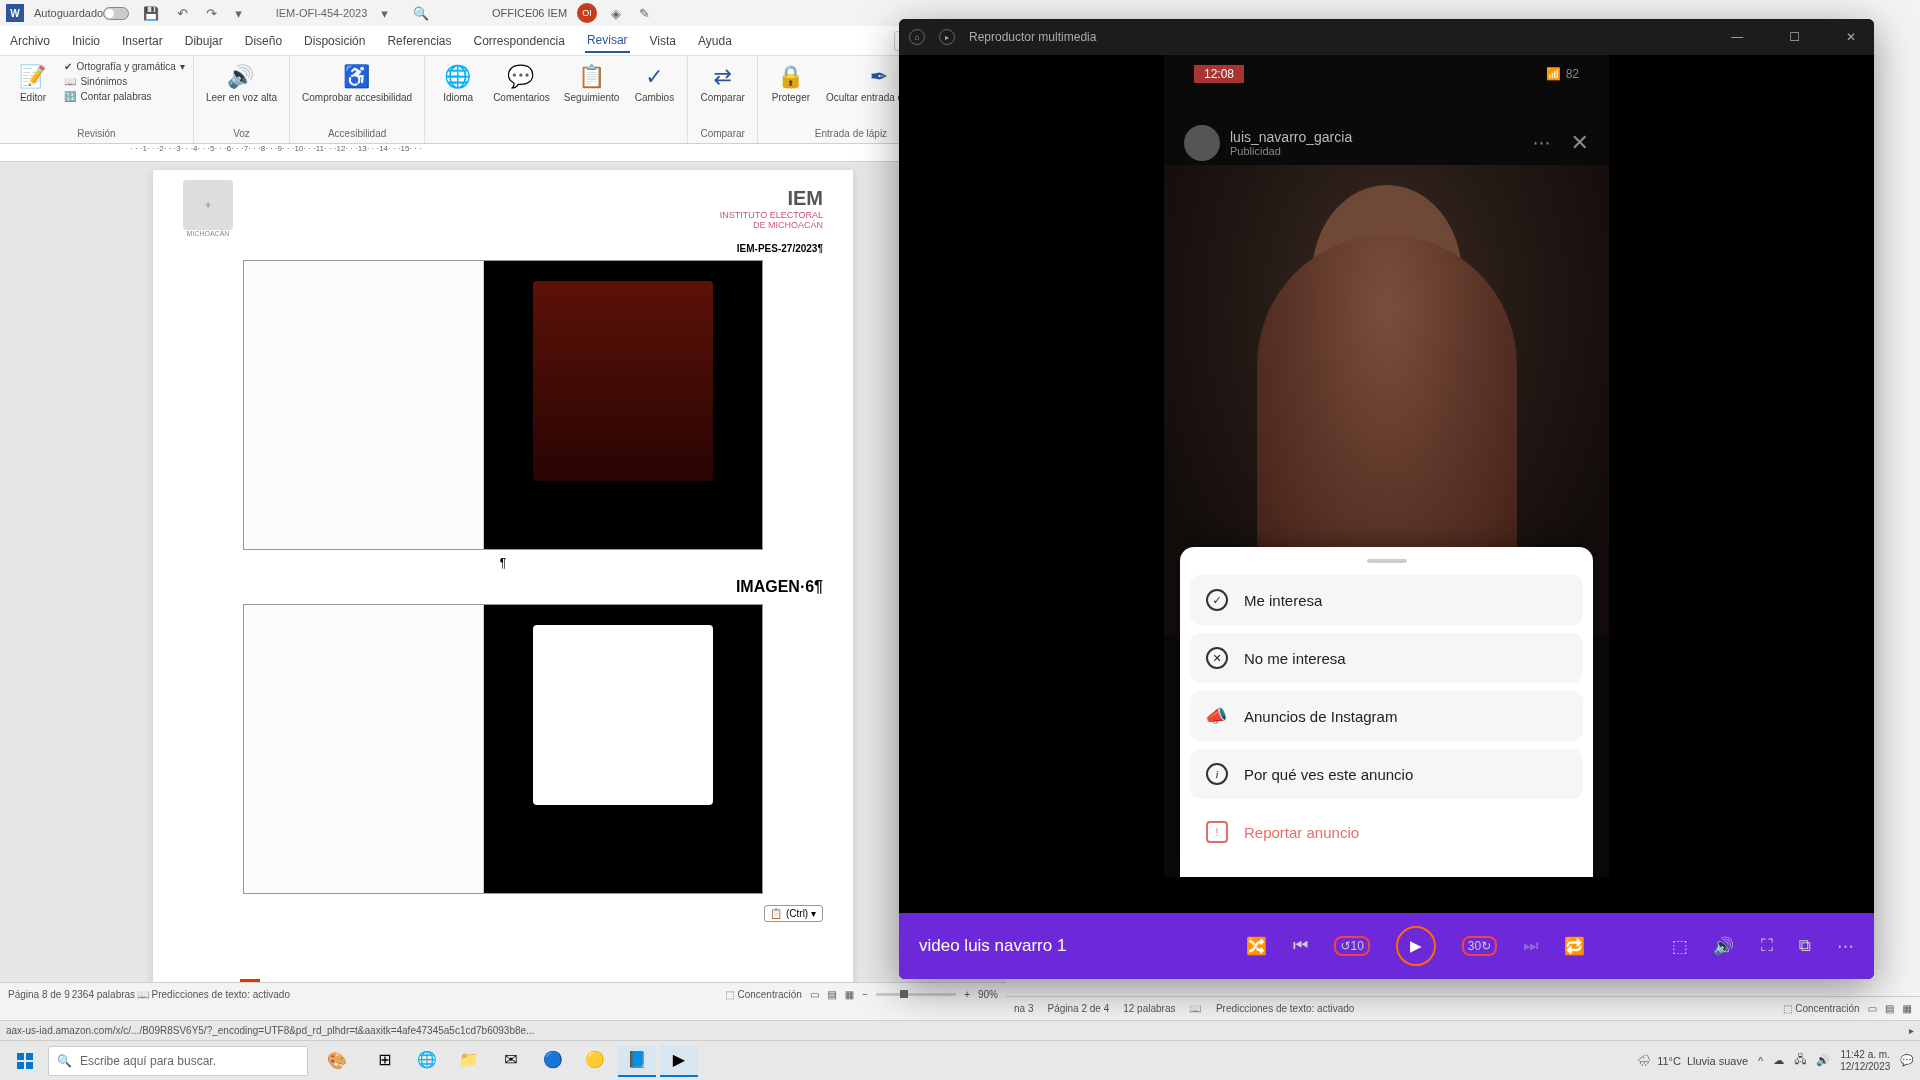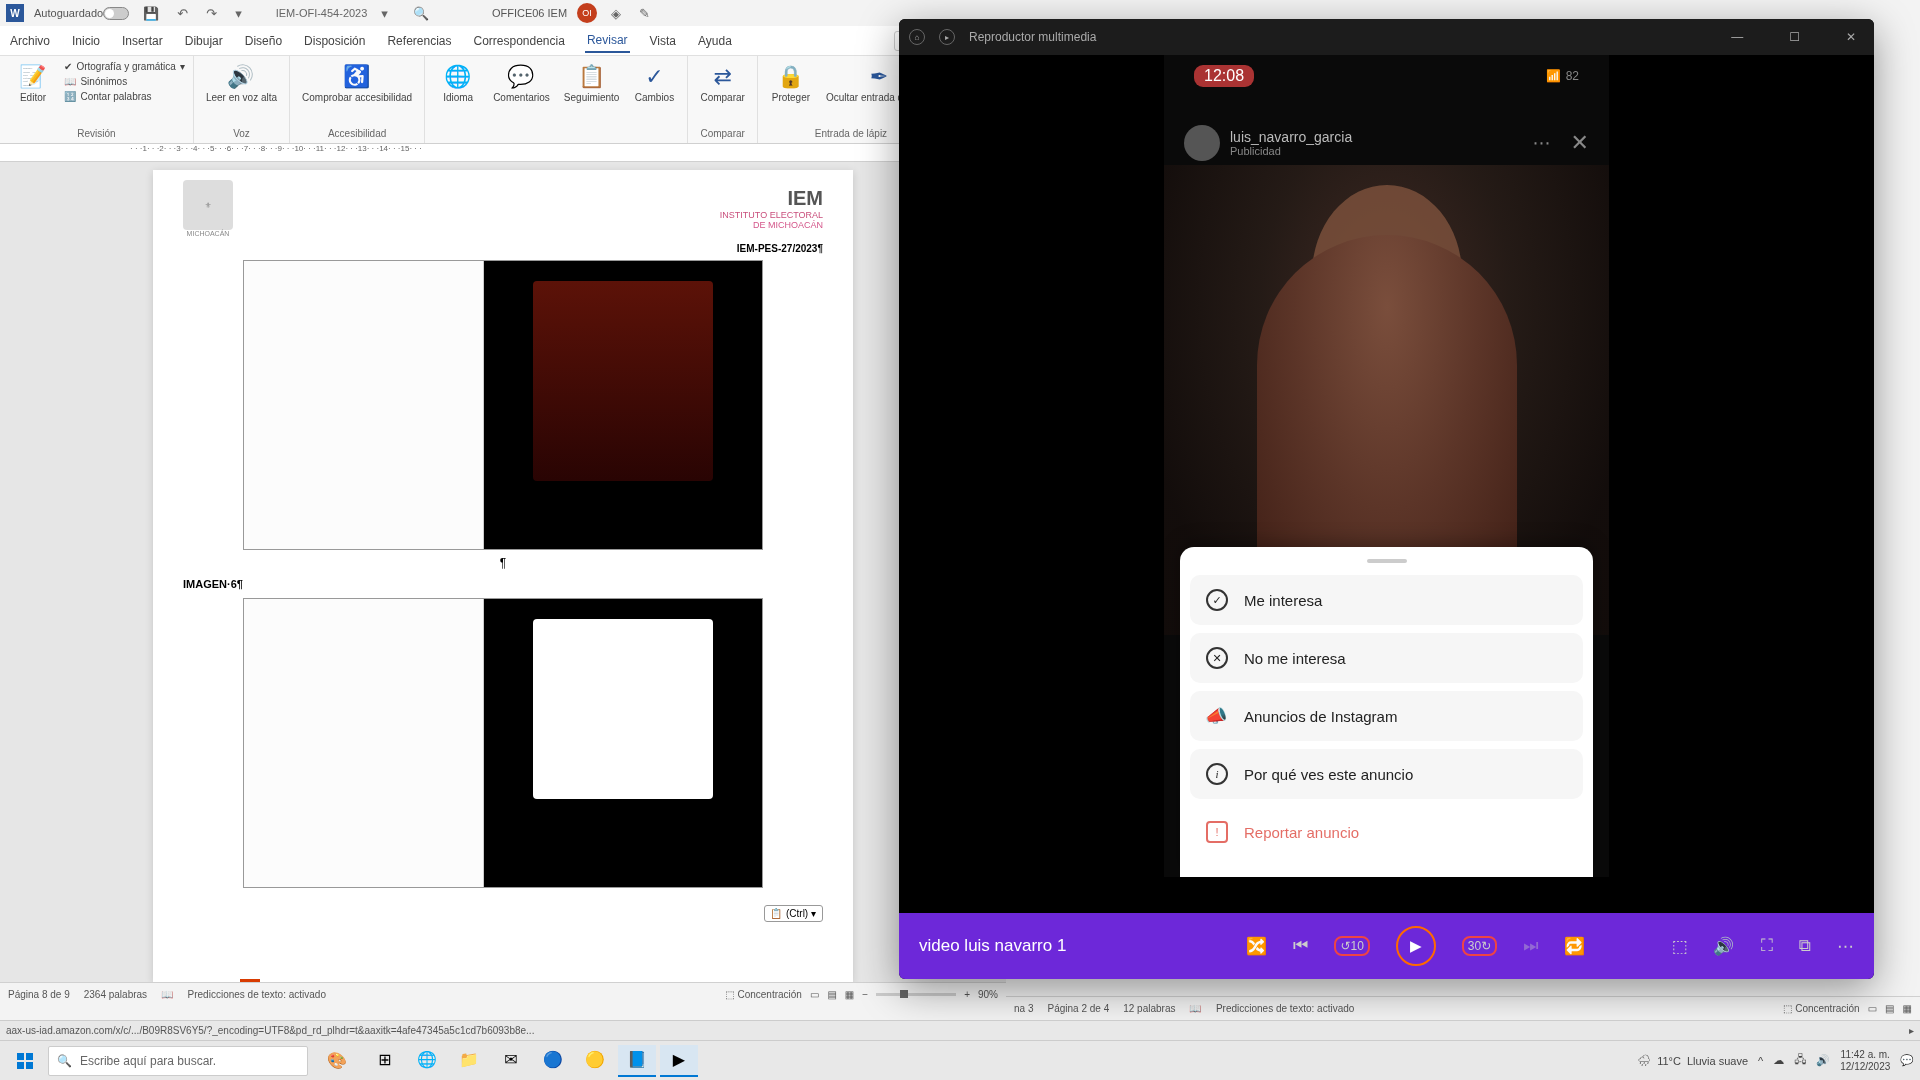--- a/index.html
+++ b/index.html
@@ -36,43 +36,43 @@
 .page{width:700px;background:#fff;margin-top:8px;box-shadow:0 2px 8px rgba(0,0,0,0.15);padding:10px 30px;position:relative}
 .doc-header{display:flex;justify-content:space-between;align-items:center;margin-bottom:6px}
 .coat-arms{width:50px;height:50px;background:#ddd;border-radius:4px;display:flex;align-items:center;justify-content:center;font-size:8px;color:#888}
 .iem-logo{text-align:right;font-size:9px;color:#c94f7c}
 .iem-big{font-size:20px;font-weight:bold;color:#555}
 .doc-ref{text-align:right;font-size:10px;font-weight:bold}
 .doc-embedded{width:520px;height:290px;border:1px solid #999;margin:6px auto;background:#f9f9f9;display:flex}
 .embed-left{width:240px;background:#fcfcfc;border-right:1px solid #ccc}
 .embed-right{flex:1;background:#000;position:relative}
 .embed-video-mock{width:180px;height:200px;margin:20px auto;background:#2a0808;border-radius:4px}
-.caption{text-align:left;font-size:11px;font-weight:bold;margin:8px 0}
+.caption{text-align:right;font-size:16px;font-weight:bold;margin:8px 0}
 .paste-hint{position:absolute;right:30px;bottom:60px;background:#fff;border:1px solid #999;padding:2px 6px;font-size:10px;border-radius:3px}
 
-.word-statusbar{position:absolute;bottom:0;left:0;right:0;height:24px;background:#f3f3f3;border-top:1px solid #d0d0d0;display:flex;align-items:center;padding:7px 8px;font-size:10px;color:#555;gap:14px}
+.word-statusbar{position:absolute;bottom:0;left:0;right:0;height:24px;background:#f3f3f3;border-top:1px solid #d0d0d0;display:flex;align-items:center;padding:7px 8px;font-size:10px;color:#555;gap:2px}
 .status-right{margin-left:auto;display:flex;align-items:center;gap:8px}
 .zoom-slider{width:80px;height:3px;background:#ccc;position:relative}
 .zoom-slider::after{content:'';position:absolute;width:8px;height:8px;background:#666;top:-3px;left:30%}
 .status-accent{position:absolute;bottom:24px;left:240px;width:20px;height:3px;background:#d83b01}
 
 
 .word2-status{position:absolute;top:996px;left:1006px;right:0;height:24px;background:#f3f3f3;border-top:1px solid #d0d0d0;display:flex;align-items:center;padding:0 8px;font-size:10px;color:#555;gap:14px}
 
 
 .media-player{position:absolute;top:19px;left:899px;width:975px;height:960px;background:#000;border-radius:6px;box-shadow:0 10px 40px rgba(0,0,0,0.4);overflow:hidden}
 .mp-titlebar{height:36px;background:#1c1c1c;display:flex;align-items:center;padding:0 10px;gap:14px;color:#aaa;font-size:12px}
 .mp-title-icon{width:16px;height:16px;border:1px solid #666;border-radius:50%;display:flex;align-items:center;justify-content:center;font-size:8px}
 .mp-win-controls{margin-left:auto;display:flex;gap:30px;font-size:12px;color:#aaa}
 .mp-win-btn{cursor:pointer;padding:4px 8px}
 
 .video-area{height:822px;background:#000;position:relative;display:flex;justify-content:center}
 .phone-frame{width:445px;height:100%;background:#0a0a0a;position:relative;overflow:hidden}
 .phone-status{position:absolute;top:10px;left:0;right:0;display:flex;justify-content:space-between;padding:0 30px;font-size:14px;color:#888;z-index:2}
-.rec-badge{background:#aa3333;color:#fff;padding:2px 10px;border-radius:9px;font-size:16px}
+.rec-badge{background:#aa3333;color:#fff;padding:2px 10px;border-radius:0;font-size:12px}
 .batt{display:flex;align-items:center;gap:4px;font-size:12px}
 
 .ig-header{position:absolute;top:70px;left:20px;right:20px;display:flex;align-items:center;gap:10px;color:#bbb;z-index:2}
 .ig-avatar{width:36px;height:36px;background:#555;border-radius:50%}
 .ig-user{font-size:14px}
 .ig-pub{font-size:11px;color:#888}
 .ig-dots{margin-left:auto;color:#888;font-size:18px}
 .ig-close{color:#888;font-size:22px;margin-left:10px}
 
 .video-person{position:absolute;top:110px;left:0;right:0;height:470px;background:radial-gradient(ellipse at 50% 30%,#6b4438 0%,#3a2820 40%,#1a0f0c 80%);opacity:0.55}

